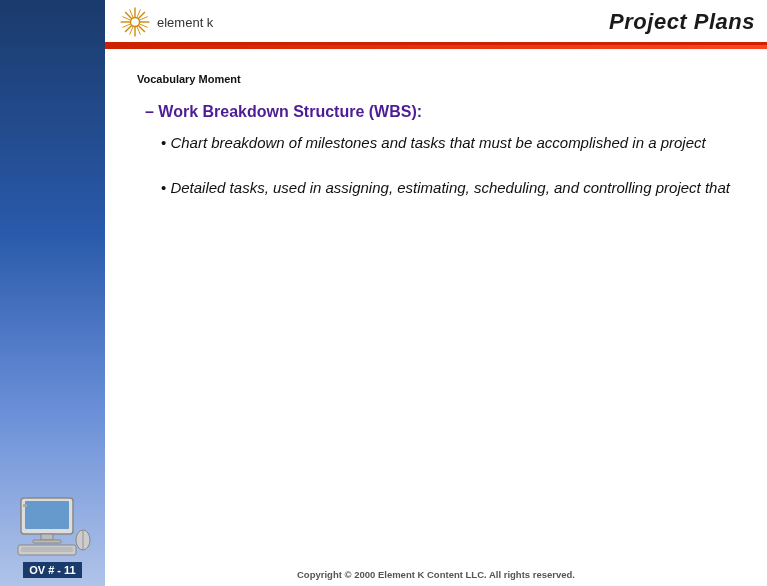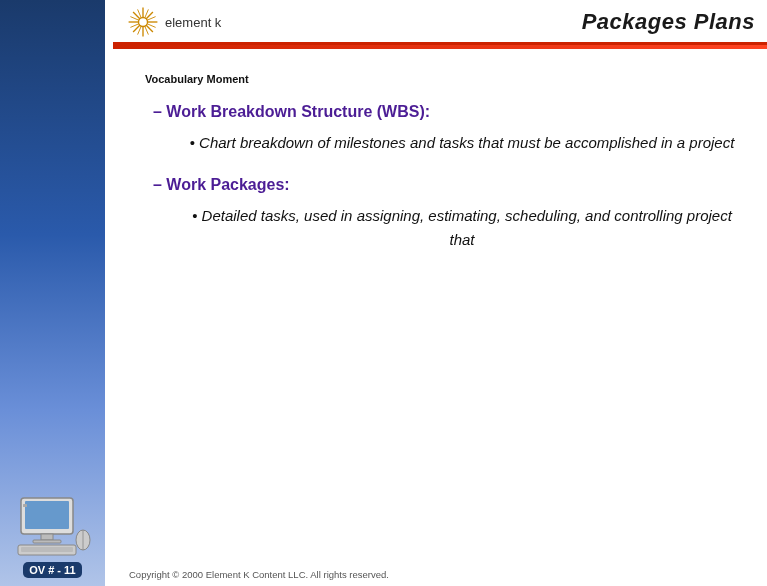--- a/index.html
+++ b/index.html
@@ -26,30 +26,29 @@
       padding-bottom: 8px;
       position: relative;
     }
 
     .sidebar-label {
       color: #fff;
       font-size: 11px;
       font-weight: bold;
       background: #1a3a6b;
       padding: 2px 6px;
-      border-radius: 5px;
+      border-radius: 0;
     }
 
     
     .main {
       flex: 1;
       display: flex;
       flex-direction: column;
       height: 586px;
-      padding-left: 8px;
     }
 
     
     .header {
       display: flex;
       align-items: center;
       justify-content: space-between;
       padding: 4px 12px 2px 12px;
       border-bottom: 3px solid #cc2200;
       background: #fff;
@@ -107,38 +106,38 @@
       margin-left: 8px;
     }
 
     .topic-heading::before {
       content: "– ";
     }
 
     .bullet-item {
       font-size: 15px;
       color: #111;
-      margin-left: 44px;
+      margin-left: 24px;
       line-height: 1.55;
       font-style: italic;
-      text-align: center;
     }
 
     .bullet-item::before {
       content: "• ";
       font-style: normal;
     }
 
     
     .footer {
       padding: 4px 16px 6px 16px;
-      text-align: left;
+      text-align: center;
       font-size: 9.5px;
       color: #555;
       background: #fff;
+      font-weight: bold;
     }
 
     
     .star-svg {
       width: 36px;
       height: 36px;
     }
 
     
     .computer-icon {
@@ -184,36 +183,35 @@
           <line x1="11" y1="-11" x2="-11" y2="11" stroke="#cc8800" stroke-width="1.5"></line>
           <line x1="-6" y1="-14" x2="6" y2="14" stroke="#cc8800" stroke-width="1"></line>
           <line x1="6" y1="-14" x2="-6" y2="14" stroke="#cc8800" stroke-width="1"></line>
           <line x1="-14" y1="-6" x2="14" y2="6" stroke="#cc8800" stroke-width="1"></line>
           <line x1="-14" y1="6" x2="14" y2="-6" stroke="#cc8800" stroke-width="1"></line>
           <circle cx="0" cy="0" r="5" fill="#fff" stroke="#cc8800" stroke-width="1.5"></circle>
         </g>
       </svg>
       <span class="logo-text">element k</span>
     </div>
-    <div class="header-title">Packages Plans</div>
+    <div class="header-title">Project Plans</div>
   </div>
 
   <div class="header-accent"></div>
 
   <div class="content">
 
     <div class="section-title">Vocabulary Moment</div>
 
     <div class="topic-item">
       <div class="topic-heading">Work Breakdown Structure (WBS):</div>
       <div class="bullet-item">Chart breakdown of milestones and tasks that must be accomplished in a project</div>
     </div>
 
     <div class="topic-item">
-      <div class="topic-heading">Work Packages:</div>
       <div class="bullet-item">Detailed tasks, used in assigning, estimating, scheduling, and controlling project that</div>
     </div>
 
   </div>
 
   <div class="footer">
     <span>Copyright © 2000 Element K Content LLC. All rights reserved.</span>
   </div>
 
 </div>

